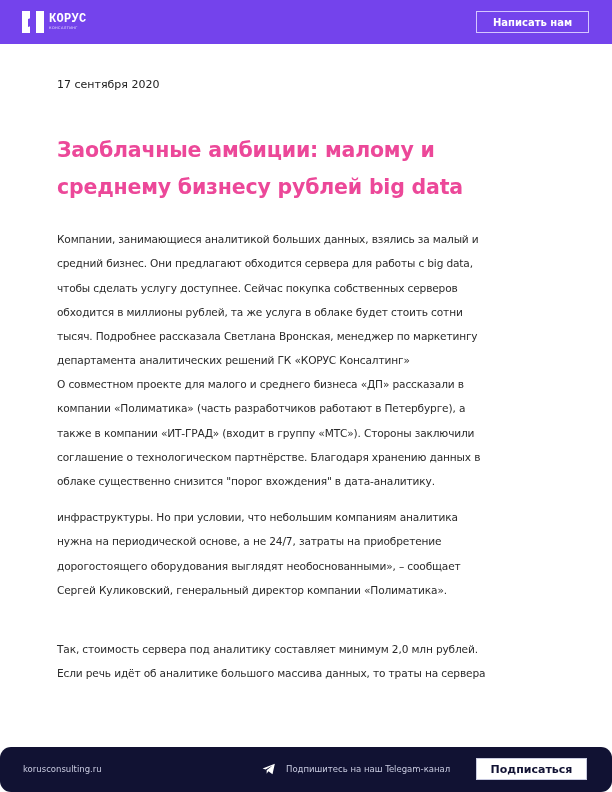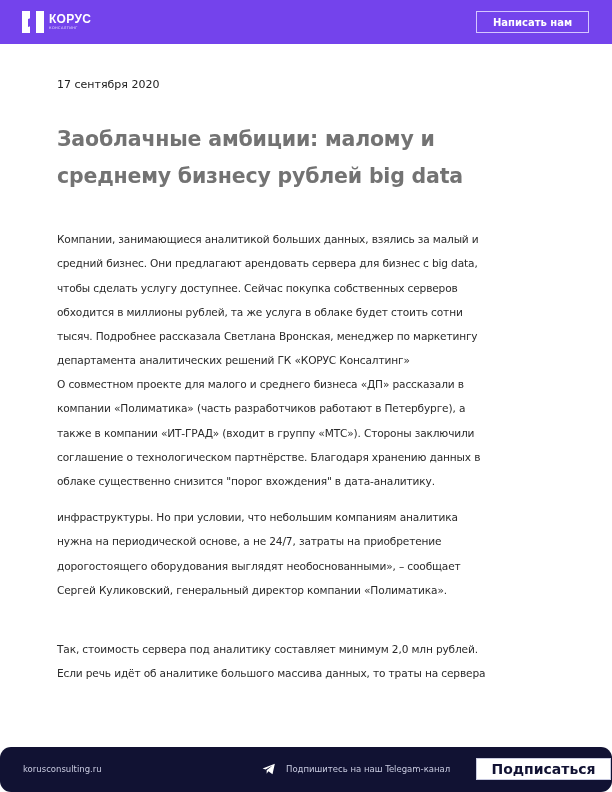--- a/index.html
+++ b/index.html
@@ -9,57 +9,57 @@
   .header {
     position: absolute; left: 0; top: 0; width: 612px; height: 44px;
     background: #7443ec;
   }
   .logo { position: absolute; left: 22px; top: 11px; display: flex; align-items: center; }
   .logo-mark { width: 22px; height: 22px; position: relative; }
   .logo-mark .l { position: absolute; left: 0; top: 0; width: 8px; height: 22px; background: #fff; }
   .logo-mark .r { position: absolute; right: 0; top: 0; width: 8px; height: 22px; background: #fff; }
   .logo-mark .notch { position: absolute; left: 6px; top: 7px; width: 6px; height: 8px; background: #7443ec; transform: skewY(-20deg); }
   .logo-text { margin-left: 5px; display: flex; flex-direction: column; }
-  .logo-name { font-family: Liberation Sans, sans-serif; font-weight: bold; color: #fff; font-size: 12px; letter-spacing: 0.3px; line-height: 13px; }
+  .logo-name { font-family: Liberation Mono, monospace; font-weight: bold; color: #fff; font-size: 12px; letter-spacing: 0.3px; line-height: 13px; }
   .logo-sub { color: #e6dcff; font-size: 3.5px; letter-spacing: 0.4px; line-height: 5px; text-transform: uppercase; }
 
   .write-btn {
     position: absolute; left: 476px; top: 11px; width: 113px; height: 22px;
     border: 1px solid #d5c6ff; color: #fff; background: transparent;
     font-size: 10px; font-weight: bold; display: flex; align-items: center; justify-content: center;
     font-family: "DejaVu Sans", sans-serif;
   }
 
   .date { position: absolute; left: 57px; top: 78px; font-size: 11px; color: #222; }
 
   .title {
-    position: absolute; left: 57px; top: 121px; width: 500px;
-    font-size: 20.5px; font-weight: bold; line-height: 37px; color: #737373;
+    position: absolute; left: 57px; top: 132px; width: 500px;
+    font-size: 20.5px; font-weight: bold; line-height: 37px; color: #ec4899;
     letter-spacing: -0.2px;
   }
 
   .body-text { position: absolute; left: 57px; width: 500px; font-size: 10.6px; color: #2a2a2a; line-height: 24.3px; letter-spacing: -0.15px; }
   .p1 { top: 227px; }
   .p2 { top: 372px; }
   .p3 { top: 505px; }
   .p4 { top: 637px; }
   .body-text .line { display: block; white-space: nowrap; }
 
   .footer {
     position: absolute; left: 0; top: 747px; width: 612px; height: 45px;
     background: #111233;
     border-radius: 11px;
   }
   .footer-url { position: absolute; left: 23px; top: 17px; color: #c9cbe0; font-size: 8.5px; }
   .tg-icon { position: absolute; left: 262px; top: 16px; width: 14px; height: 12px; }
   .tg-text { position: absolute; left: 286px; top: 17px; color: #c9cbe0; font-size: 8.5px; }
   .subscribe-btn {
-    position: absolute; left: 476px; top: 11px; width: 135px; height: 22px;
+    position: absolute; left: 476px; top: 11px; width: 111px; height: 22px;
     border: 1px solid #c9cbe0; background: #ffffff; color: #111233;
-    font-size: 14px; font-weight: bold; display: flex; align-items: center; justify-content: center;
+    font-size: 11px; font-weight: bold; display: flex; align-items: center; justify-content: center;
     font-family: "DejaVu Sans", sans-serif;
   }
 </style>
 </head>
 <body>
 
 <header class="header">
   <div class="logo">
     <div class="logo-mark">
       <div class="l"></div>
@@ -76,21 +76,21 @@
 
 <div class="date">17 сентября 2020</div>
 
 <h1 class="title">
   <span style="display:block">Заоблачные амбиции: малому и</span>
   <span style="display:block">среднему бизнесу рублей big data</span>
 </h1>
 
 <div class="body-text p1">
   <span class="line">Компании, занимающиеся аналитикой больших данных, взялись за малый и</span>
-  <span class="line">средний бизнес. Они предлагают арендовать сервера для бизнес с big data,</span>
+  <span class="line">средний бизнес. Они предлагают обходится сервера для работы с big data,</span>
   <span class="line">чтобы сделать услугу доступнее. Сейчас покупка собственных серверов</span>
   <span class="line">обходится в миллионы рублей, та же услуга в облаке будет стоить сотни</span>
   <span class="line">тысяч. Подробнее рассказала Светлана Вронская, менеджер по маркетингу</span>
   <span class="line">департамента аналитических решений ГК «КОРУС Консалтинг»</span>
 </div>
 
 <div class="body-text p2">
   <span class="line">О совместном проекте для малого и среднего бизнеса «ДП» рассказали в</span>
   <span class="line">компании «Полиматика» (часть разработчиков работают в Петербурге), а</span>
   <span class="line">также в компании «ИТ-ГРАД» (входит в группу «МТС»). Стороны заключили</span>

